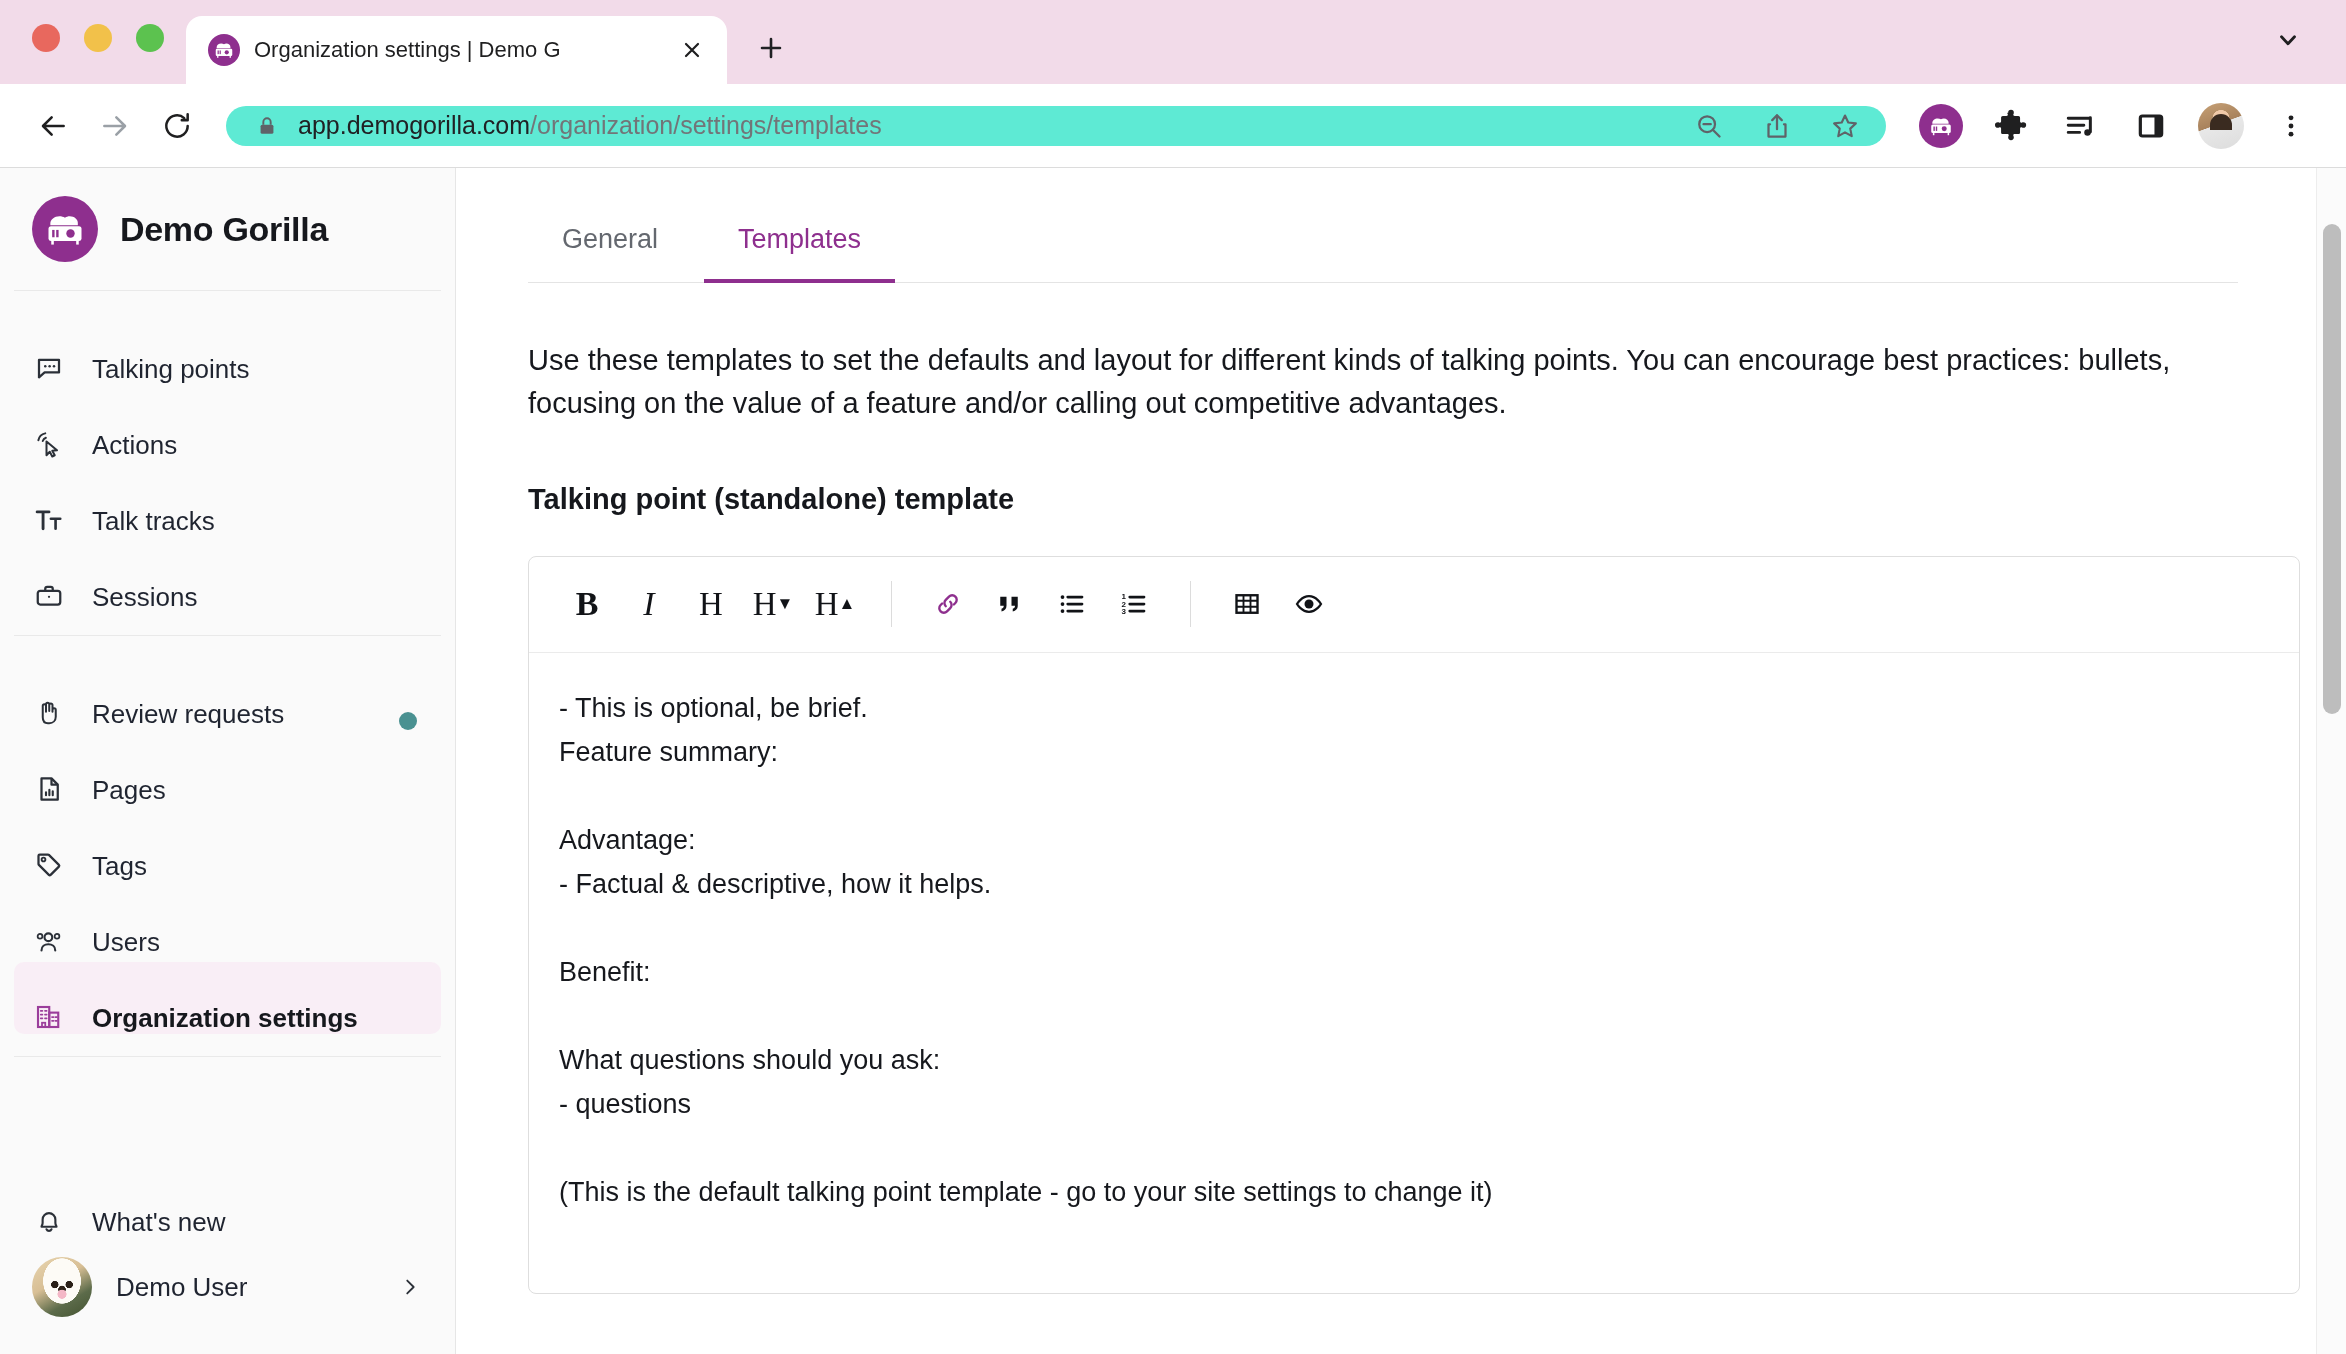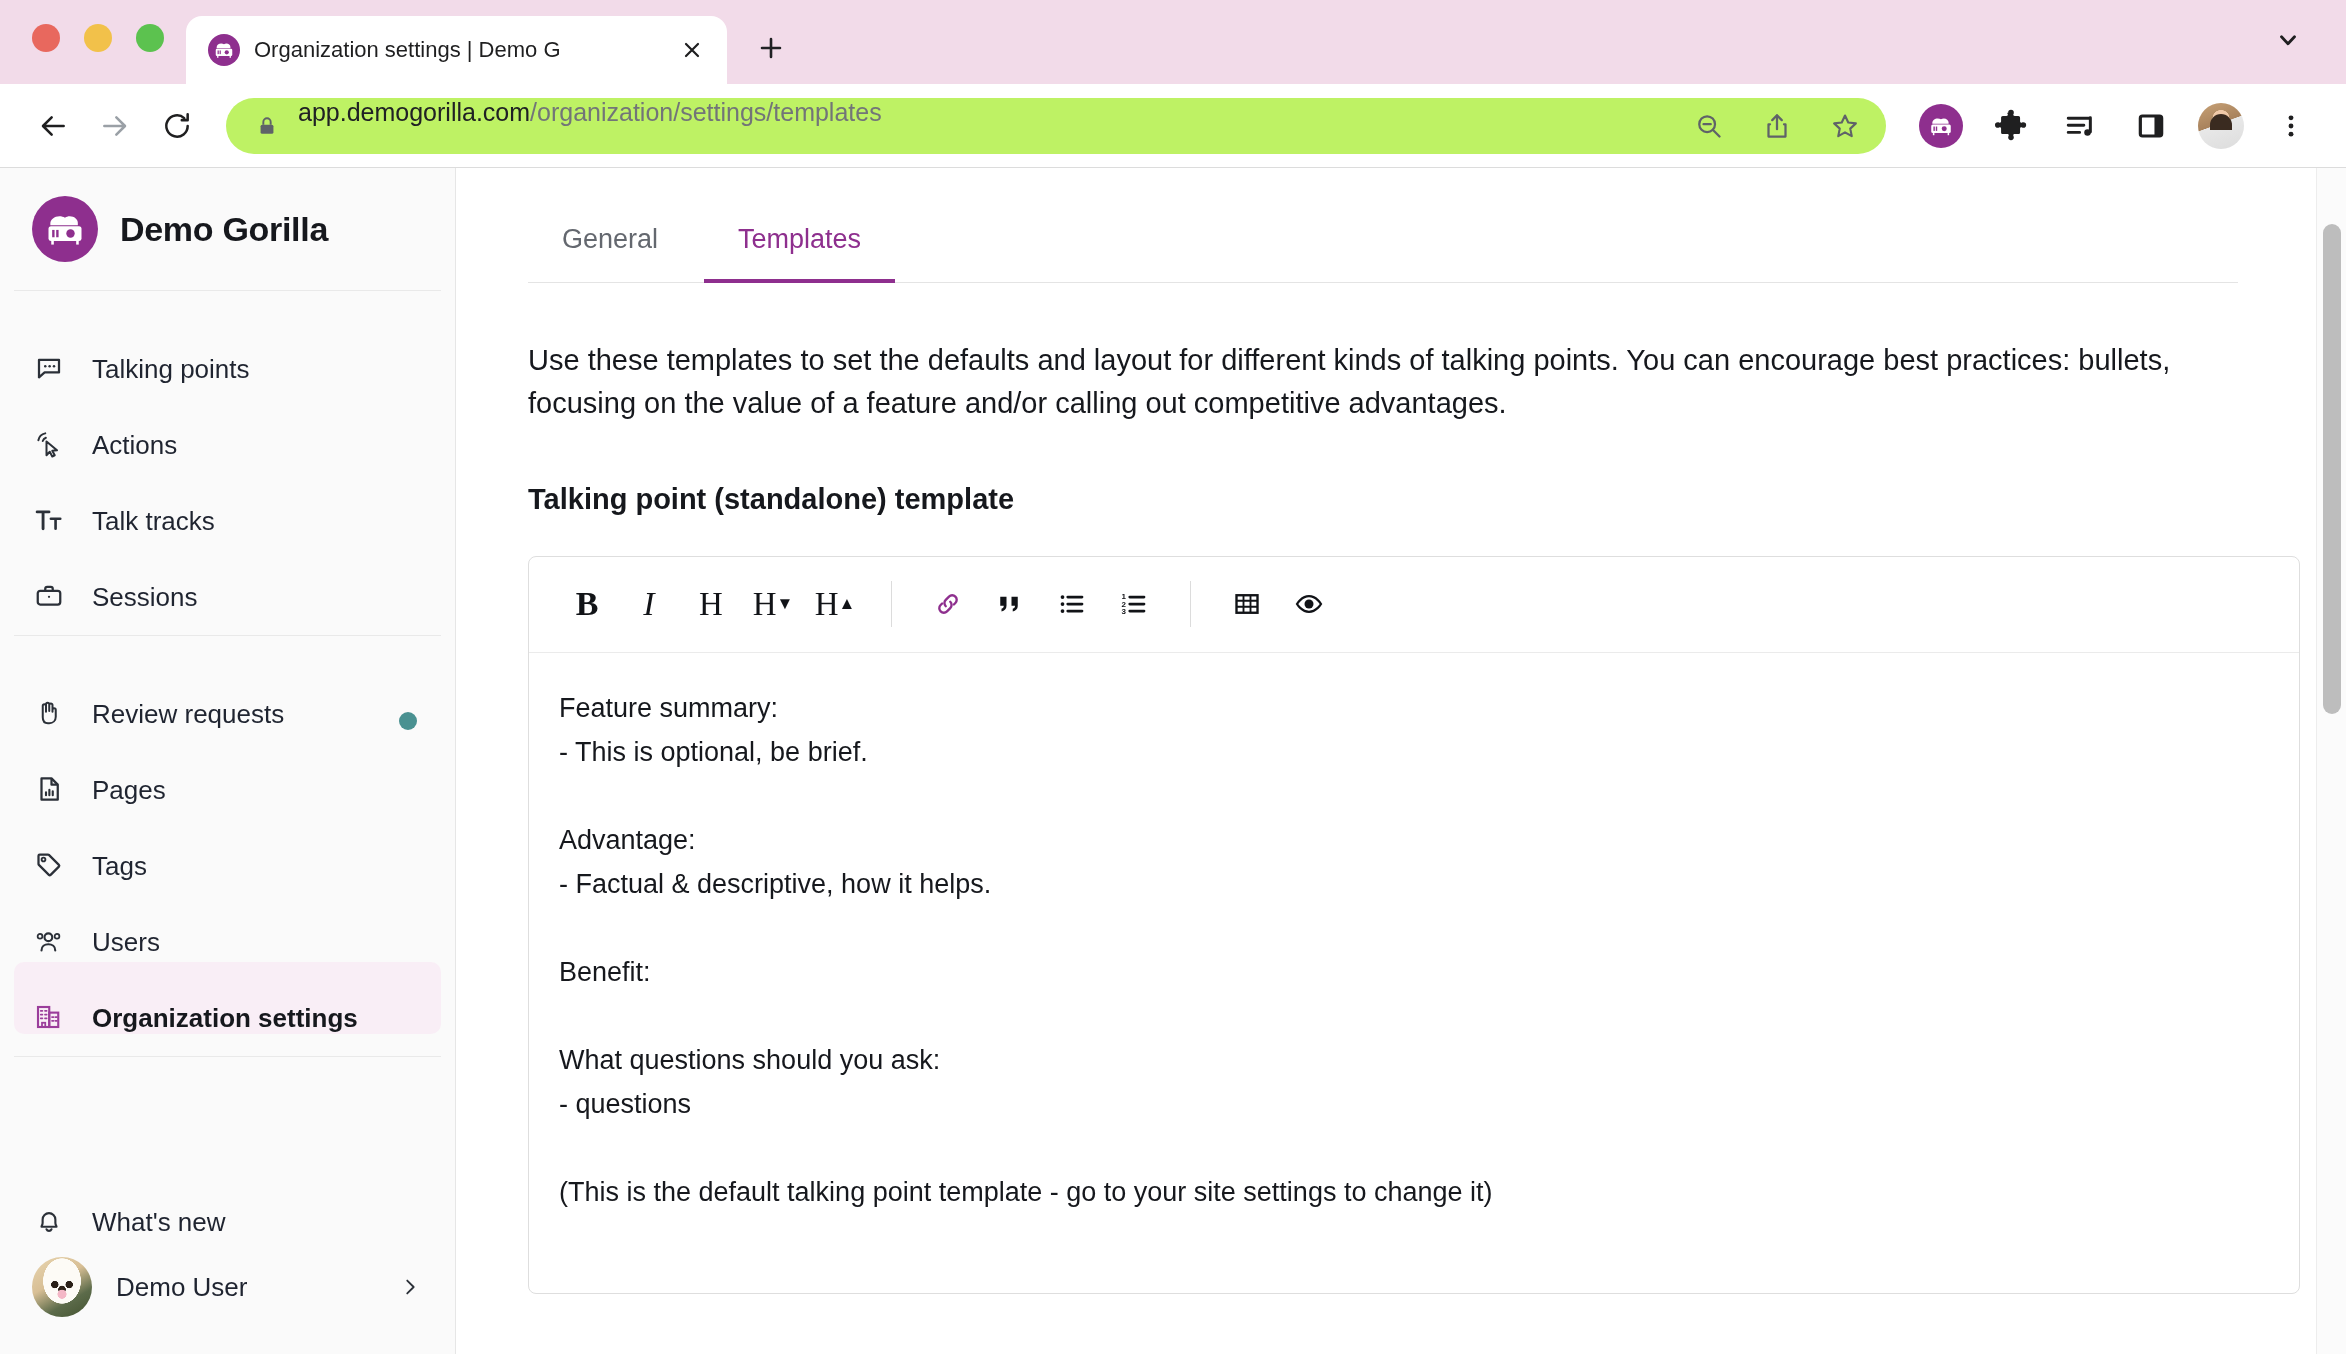--- a/index.html
+++ b/index.html
@@ -69,22 +69,22 @@
     padding: 0 26px 0 22px;
     flex: 0 0 auto;
     border-bottom: 1px solid #dcdcdc;
   }
   .navbtn {
     width: 62px; height: 62px; display: flex; align-items: center; justify-content: center;
     color: #1f1f20; flex: 0 0 auto;
   }
   .navbtn.fwd { color: #9aa0a6; }
   .omnibox {
-    flex: 1 1 auto; height: 56px; background: #bef264;
-    border-radius: 28px; display: flex; 
+    flex: 1 1 auto; height: 40px; background: #5eead4;
+    border-radius: 28px; display: flex; align-items: center;
     margin: 0 14px 0 18px; padding: 0 14px 0 26px;
     min-width: 0;
   }
   .lock { width: 30px; flex: 0 0 auto; display: flex; align-items: center; justify-content: center; }
   .urltext {
     font-size: 25px; color: #202124; margin-left: 16px;
     white-space: nowrap; overflow: hidden; flex: 1 1 auto;
   }
   .urltext .path { color: #727578; }
   .omni-actions { display: flex; align-items: center; gap: 14px; flex: 0 0 auto; }
@@ -567,22 +567,22 @@
 
             <span class="ed-btn">
               <svg width="30" height="30" viewBox="0 0 24 24" aria-hidden="true">
                 <path d="M2.4 12s3.6-6.2 9.6-6.2S21.6 12 21.6 12s-3.6 6.2-9.6 6.2S2.4 12 2.4 12z" stroke="#111317" stroke-width="1.8" fill="none"></path>
                 <circle cx="12" cy="12" r="3.6" fill="#111317"></circle>
               </svg>
             </span>
           </div>
 
           <div class="ed-body">
+            <div class="ed-line">- This is optional, be brief.</div>
             <div class="ed-line">Feature summary:</div>
-            <div class="ed-line">- This is optional, be brief.</div>
             <div class="ed-line blank"></div>
             <div class="ed-line">Advantage:</div>
             <div class="ed-line">- Factual &amp; descriptive, how it helps.</div>
             <div class="ed-line blank"></div>
             <div class="ed-line">Benefit:</div>
             <div class="ed-line blank"></div>
             <div class="ed-line">What questions should you ask:</div>
             <div class="ed-line">- questions</div>
             <div class="ed-line blank"></div>
             <div class="ed-line">(This is the default talking point template - go to your site settings to change it)</div>

